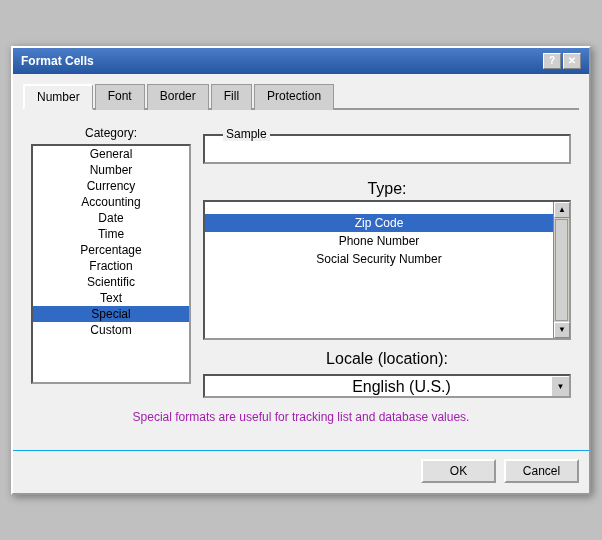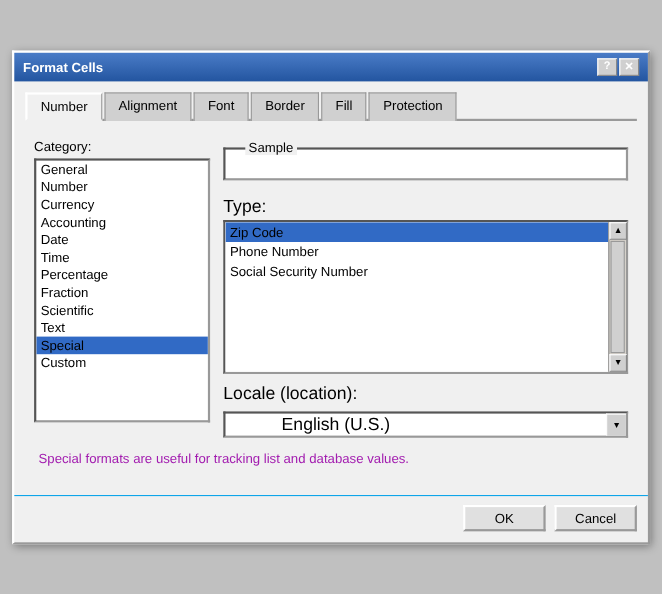--- a/index.html
+++ b/index.html
@@ -72,20 +72,21 @@
       background: #f0f0f0;
       border-top: 2px solid #fff;
       border-left: 2px solid #fff;
       border-right: 1px solid #999;
       border-bottom: 2px solid #f0f0f0;
       font-weight: normal;
       z-index: 1;
     }
     .tab-content {
       padding: 12px 8px 8px 8px;
+      text-align: center;
     }
     .category-label {
       font-size: 12px;
       margin-bottom: 4px;
     }
     .main-row {
       display: flex;
       gap: 12px;
       margin-top: 4px;
     }
@@ -122,21 +123,22 @@
       font-size: 16px;
       margin-bottom: 2px;
     }
     .type-list-item {
       padding: 2px 4px;
       font-size: 12px;
       cursor: pointer;
     }
     .type-list-item.selected {
       background: #316ac5;
-      color: #000000;
+      color: #ffffff;
+      margin-top: 12px;
     }
     .locale-section {
       display: flex;
       flex-direction: column;
       gap: 4px;
     }
     .description-text {
       font-size: 12px;
       color: #a21caf;
       padding: 8px 4px;
@@ -171,21 +173,20 @@
     <span>Format Cells</span>
     <div class="title-bar-buttons">
       <div class="title-btn">?</div>
       <div class="title-btn">✕</div>
     </div>
   </div>
 
   <div class="dialog-content">
     <div class="tabs">
       <div class="tab active">Number</div>
-      <div class="tab">Alignment</div>
       <div class="tab">Font</div>
       <div class="tab">Border</div>
       <div class="tab">Fill</div>
       <div class="tab">Protection</div>
     </div>
 
     <div class="tab-content">
       <div class="main-row">
 
         <div class="category-list-container">

